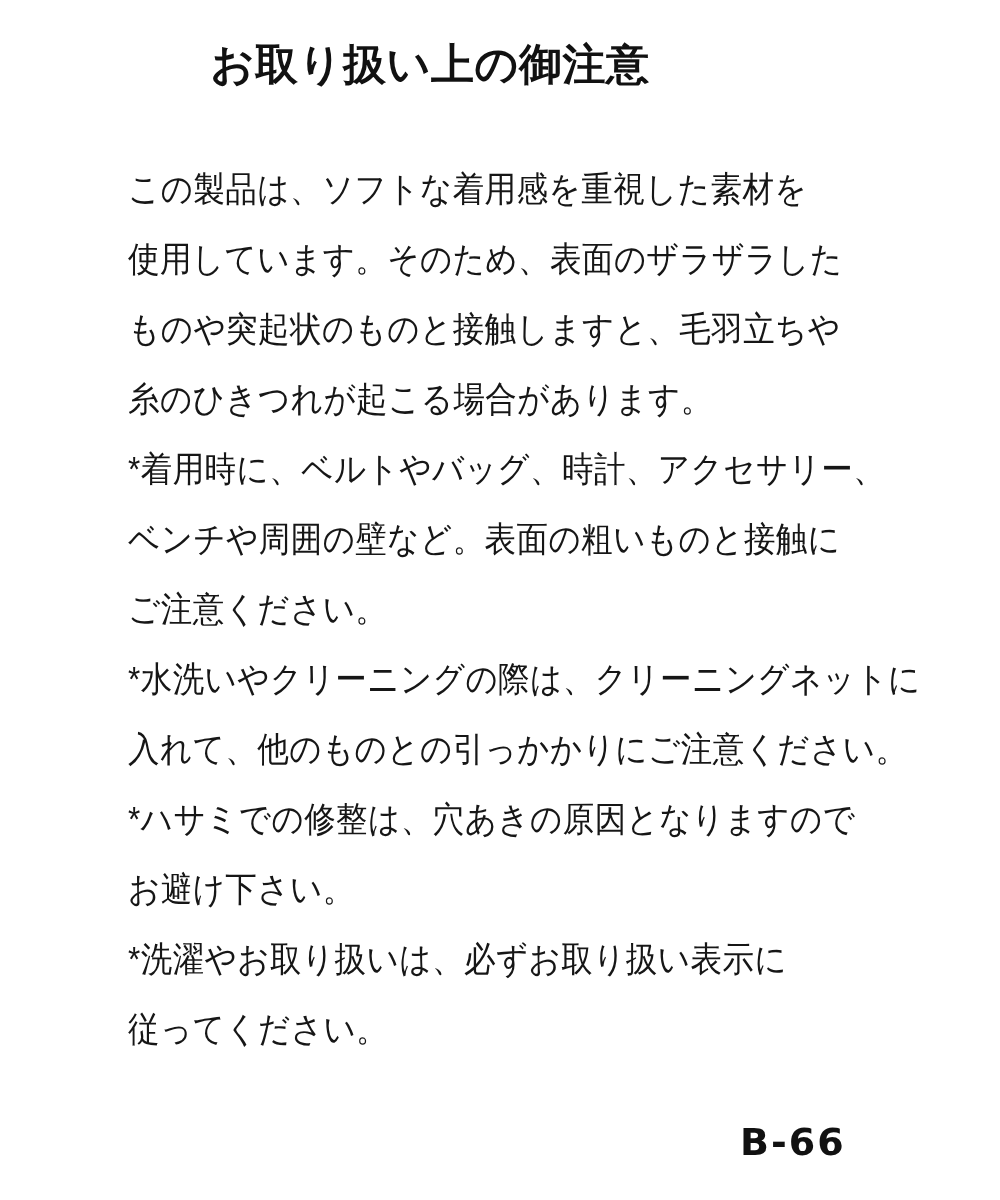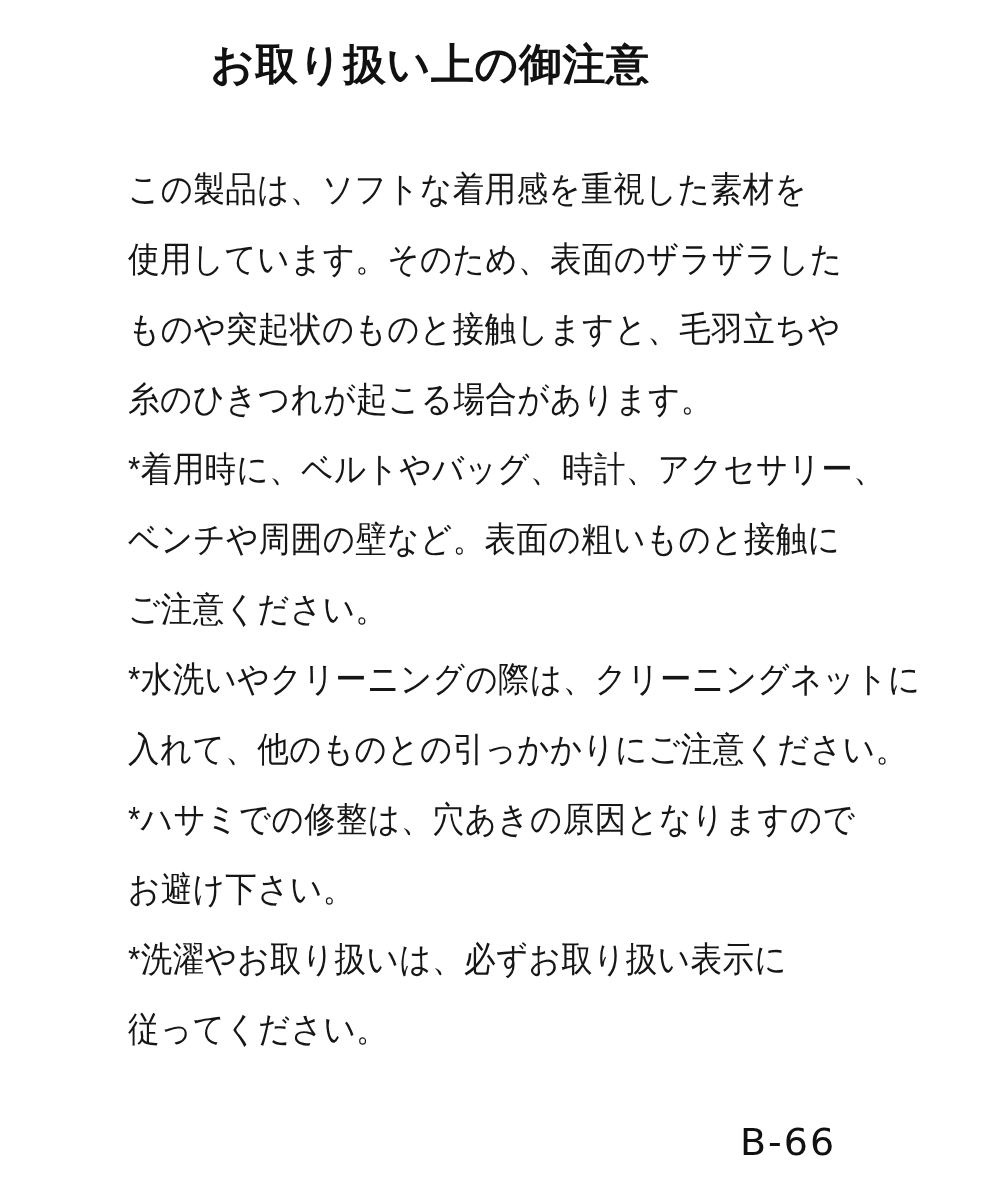--- a/index.html
+++ b/index.html
@@ -41,21 +41,21 @@
     transform: scaleX(0.90);
     transform-origin: left center;
     letter-spacing: 0.5px;
   }
   .page-code {
     position: absolute;
     top: 1120px;
     left: 740px;
     font-family: "DejaVu Sans", sans-serif;
     font-size: 38px;
-    font-weight: normal;
+    font-weight: bold;
     color: #111111;
     letter-spacing: 2px;
     white-space: nowrap;
   }
 </style>
 </head>
 <body>
 
 <div id="page">
 

